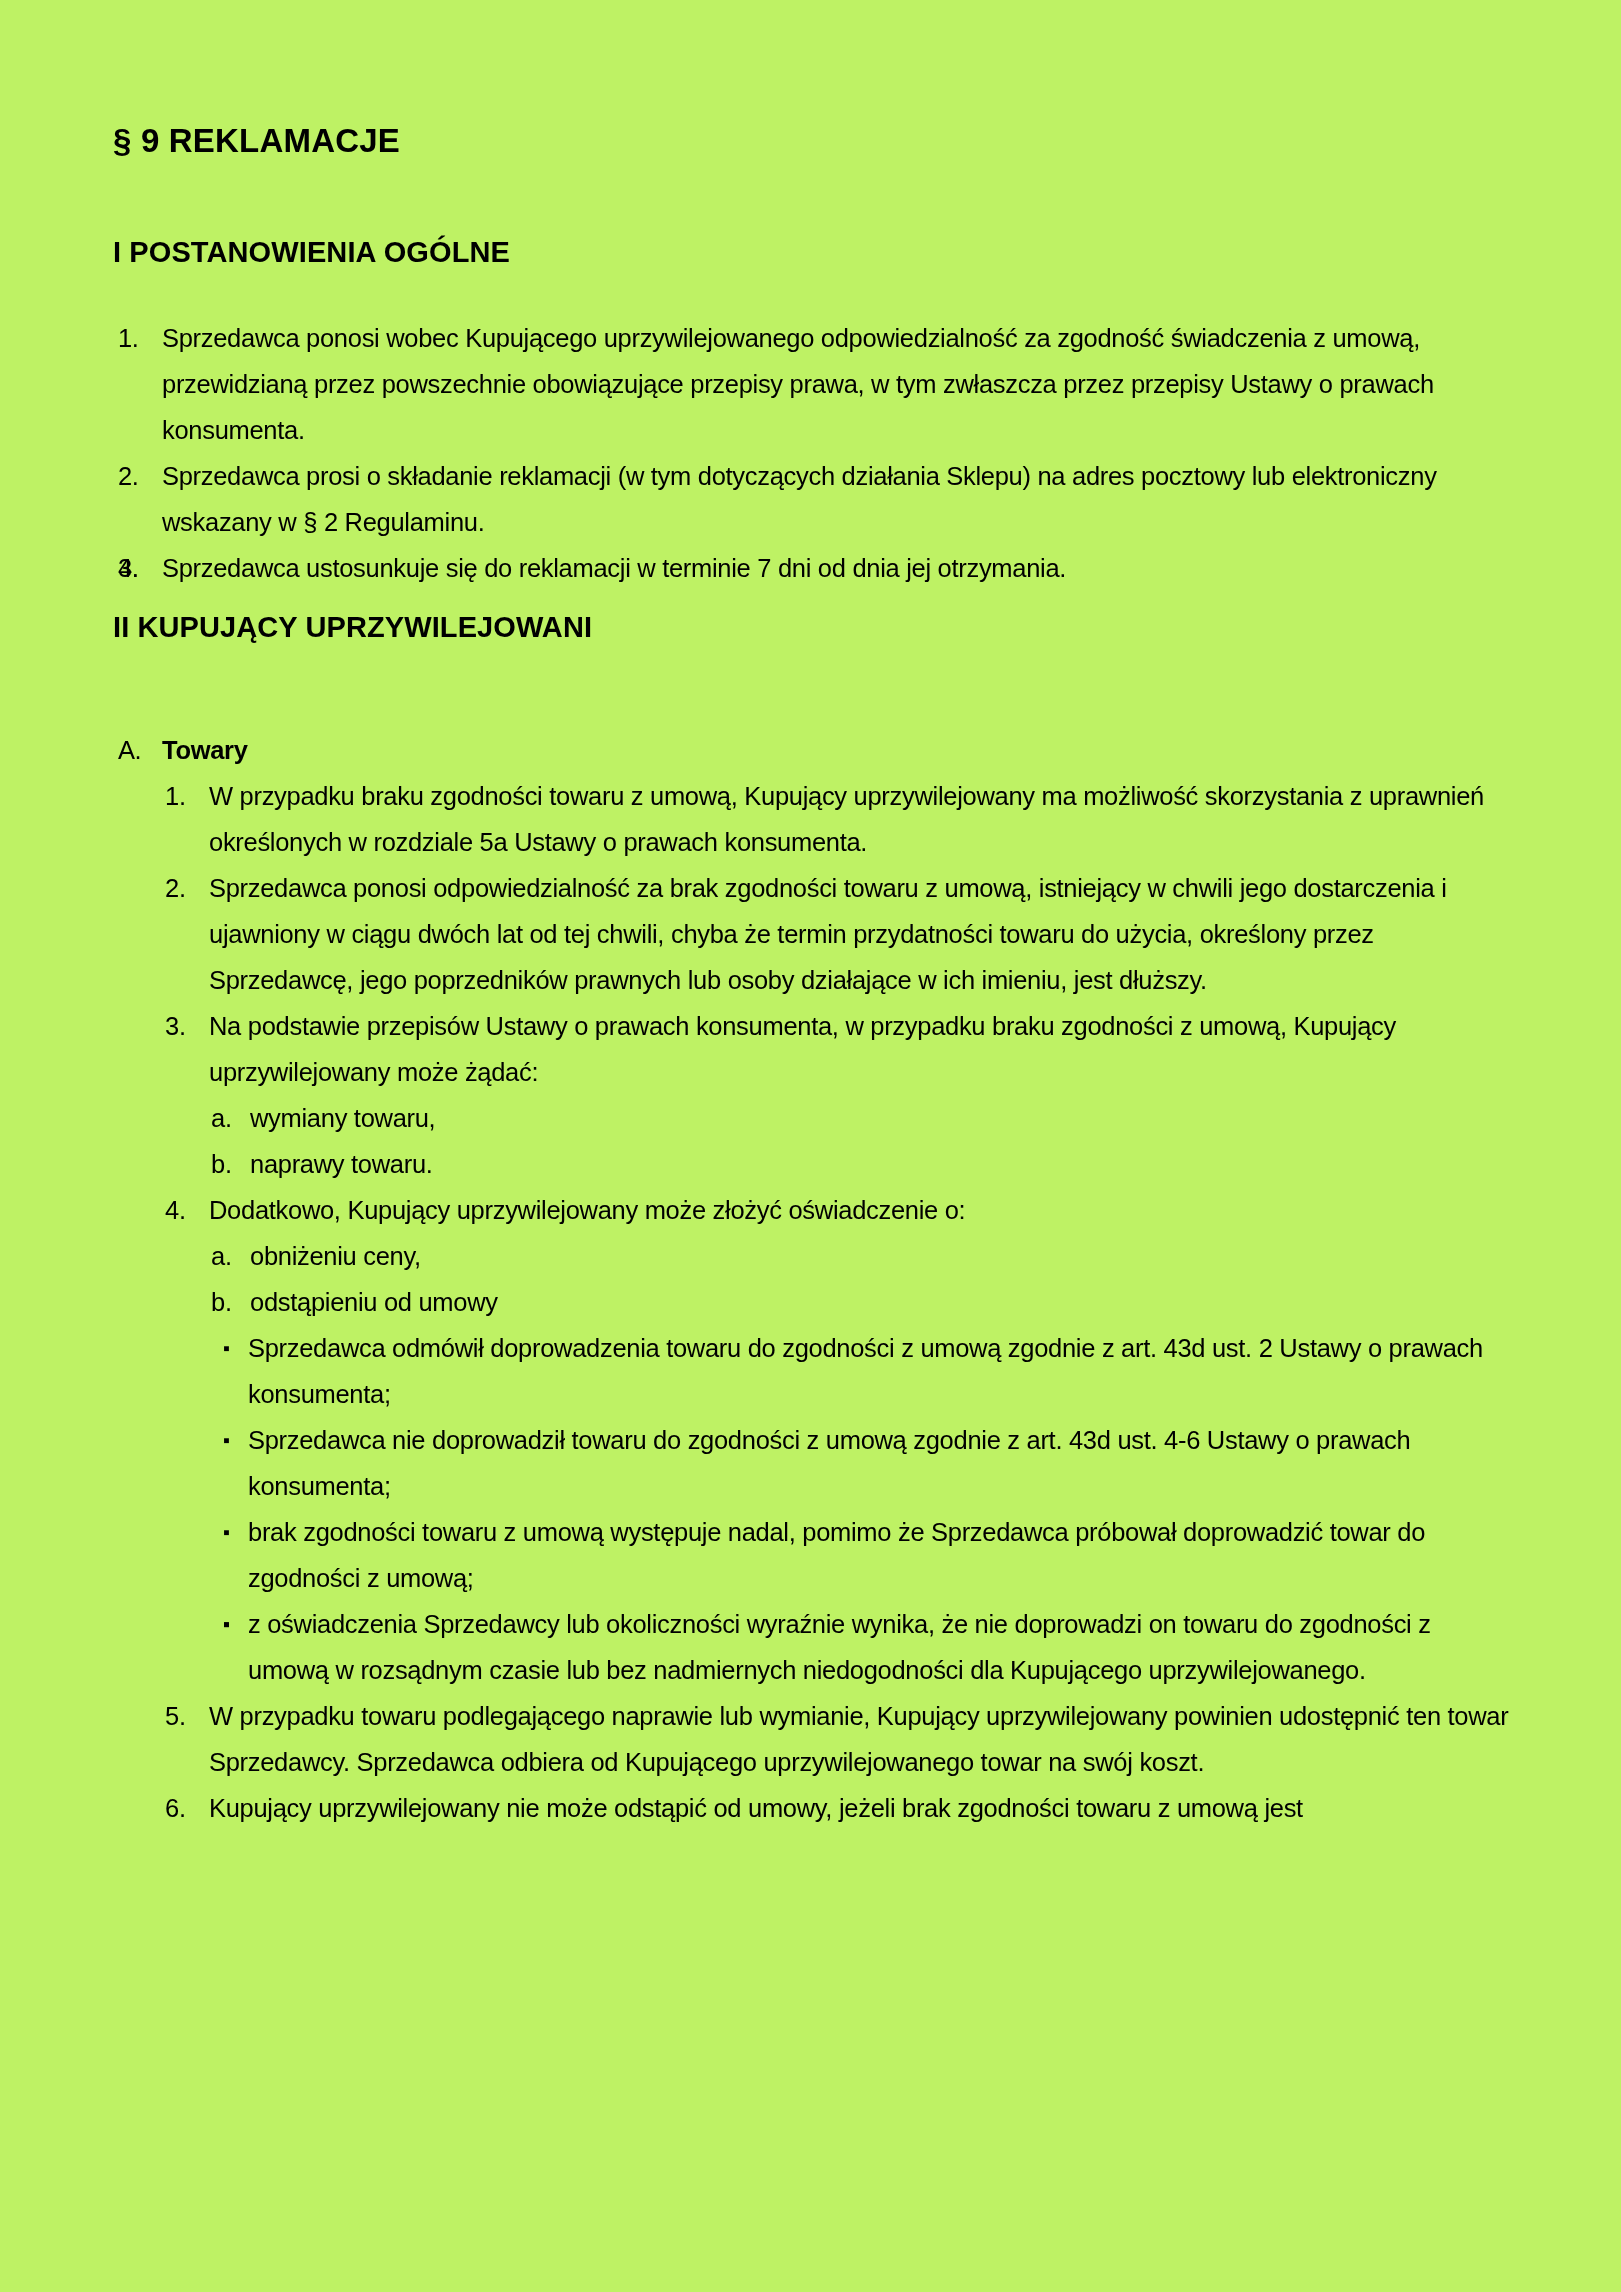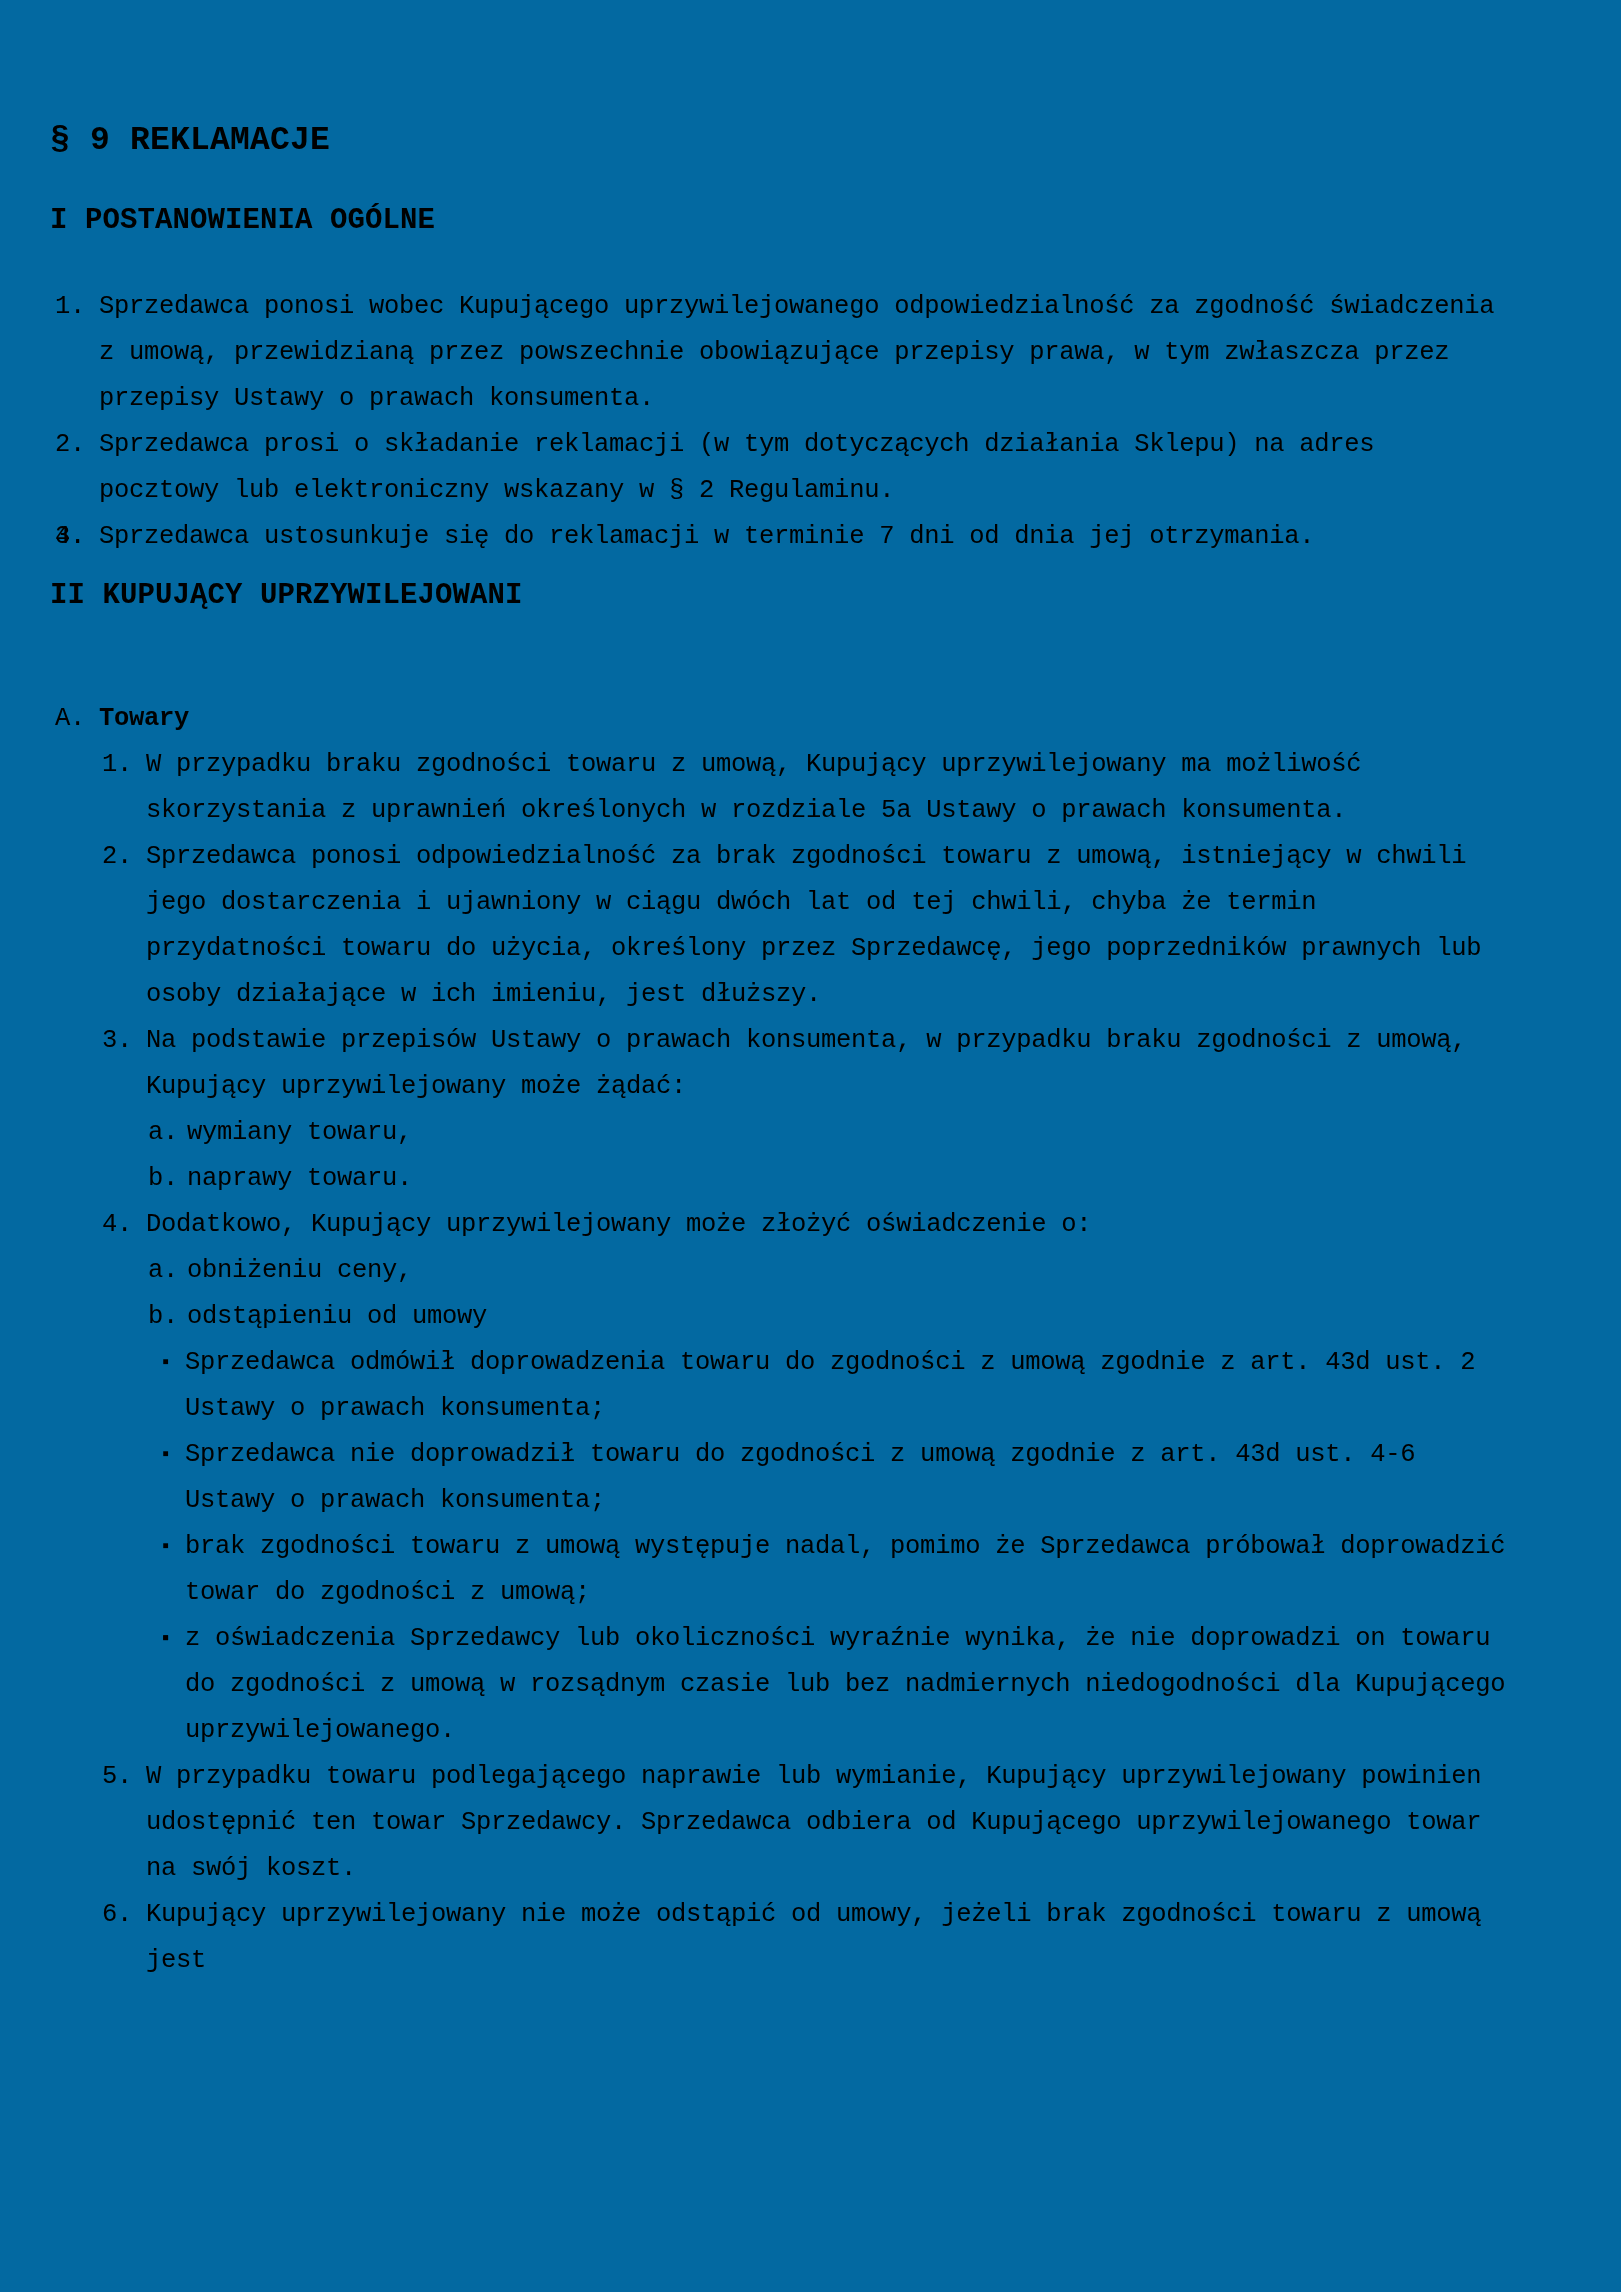--- a/index.html
+++ b/index.html
@@ -5,41 +5,41 @@
   html, body {
     margin: 0;
     padding: 0;
     background: #ffffff;
   }
   .page {
     position: relative;
     width: 1621px;
     height: 2293px;
     box-sizing: border-box;
-    background: #0369a1;
+    background: #bef264;
     color: #000000;
-    font-family: Liberation Mono, monospace;
-    padding: 120px 112px 39px 50px;
+    font-family: Liberation Sans, sans-serif;
+    padding: 120px 112px 39px 113px;
     overflow: hidden;
   }
   .doc-title {
     font-size: 33px;
     font-weight: bold;
     letter-spacing: 0.2px;
     margin: 0 0 0 0;
     line-height: 41px;
   }
   .sec-heading {
     font-size: 29px;
     font-weight: bold;
     letter-spacing: 0.1px;
     line-height: 36px;
   }
   .sec-heading.first {
-    margin: 42px 0 45px 0;
+    margin: 73px 0 45px 0;
   }
   .sec-heading.second {
     margin: 17.6px 0 82px 0;
   }
   .body-text {
     font-size: 25.5px;
     line-height: 46px;
     letter-spacing: -0.3px;
   }
   .li {

